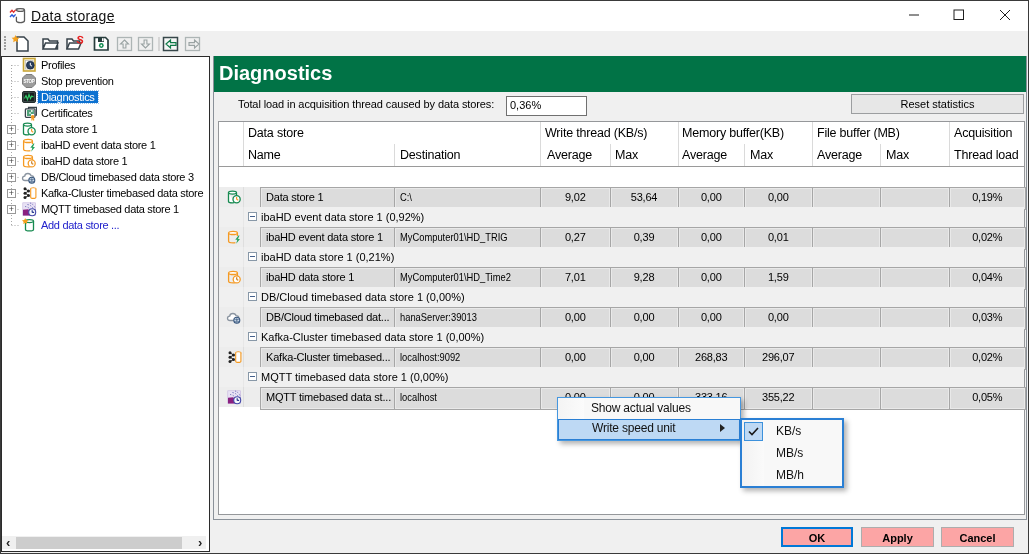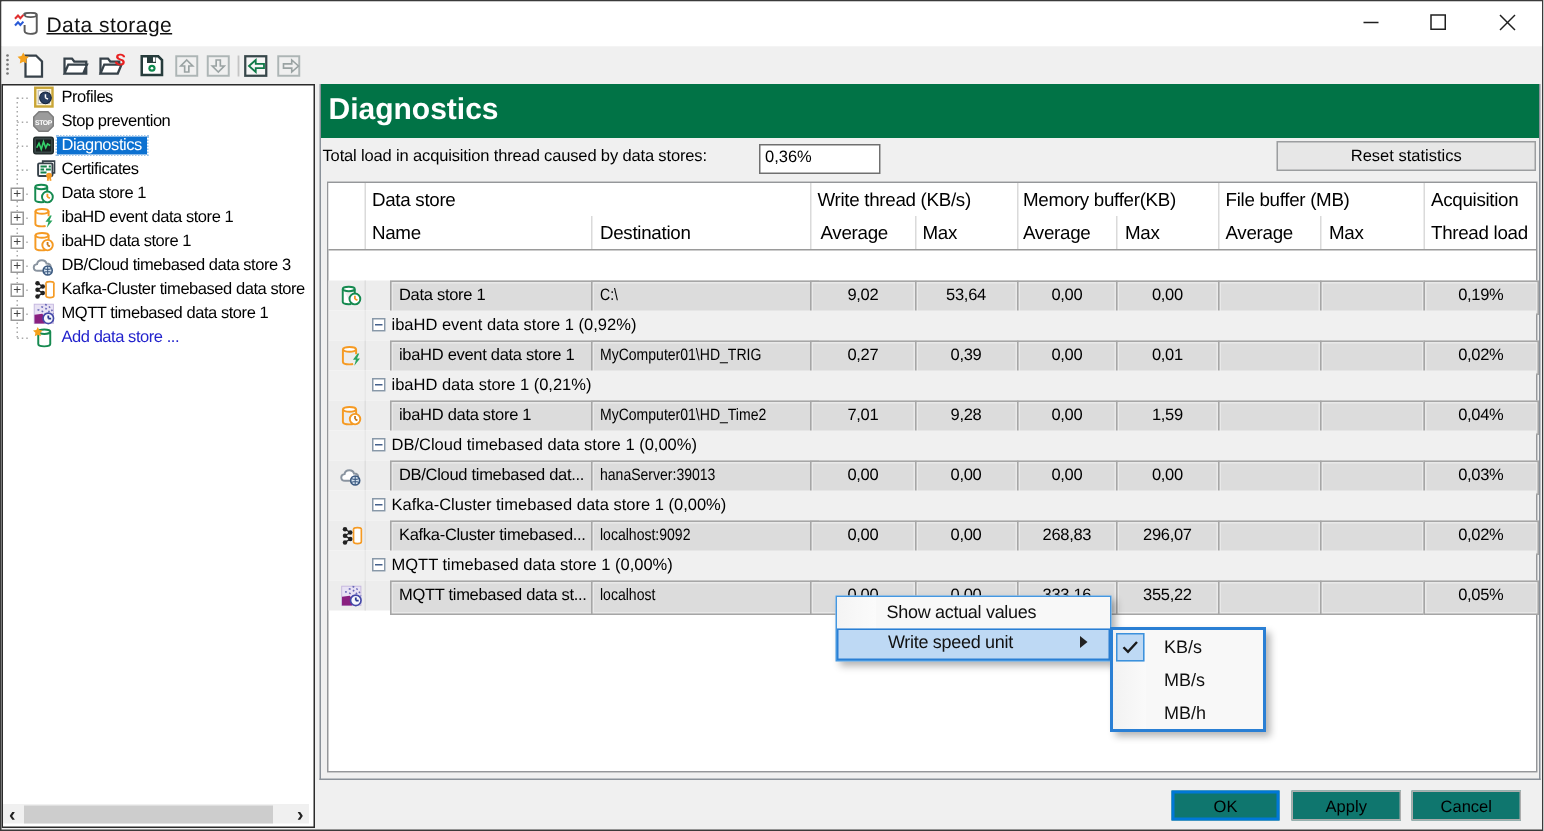--- a/index.html
+++ b/index.html
@@ -19,43 +19,43 @@
   font-size:9px;line-height:7px;text-align:center;color:#444;letter-spacing:0;}
 .ticon{position:absolute;left:19px;top:0px;width:16px;height:16px;}
 
 #hscroll{left:0px;top:479px;width:204px;height:13px;background:#f0f0f0;}
 #hthumb{left:14px;top:1px;width:166px;height:12px;background:#cdcdcd;}
 .sarrow{position:absolute;top:-1px;font-size:13px;color:#222;font-weight:bold;}
 
 #rpanel{left:213px;top:56px;width:812px;height:463px;background:#f0f0f0;border:1px solid #8a9199;border-top:none;}
 #greenhdr{left:0px;top:0px;width:812px;height:36px;background:#017346;}
 #greentitle{left:5px;top:6px;font-size:20px;font-weight:bold;color:#fff;}
-#loadlabel{left:1px;top:42px;font-size:11px;letter-spacing:-0.1px;color:#000;text-align:center;}
+#loadlabel{left:24px;top:42px;font-size:11px;letter-spacing:-0.1px;color:#000;text-align:center;}
 #loadbox{left:292px;top:40px;width:76px;height:16px;background:#fff;border:1px solid #707070;
   font-size:11px;padding-left:3px;padding-top:2px;}
 #resetbtn{left:637px;top:38px;width:171px;height:15px;background:#e7e7e7;border:1px solid #9c9ea0;
   font-size:11px;text-align:center;padding-top:3px;color:#000;}
 
 #grid{left:4px;top:65px;width:805px;height:392px;background:#fff;border:1px solid #95979a;}
 .hdrtxt{position:absolute;font-size:12.5px;letter-spacing:-0.2px;color:#000;white-space:nowrap;}
 .gvline{position:absolute;width:1px;background:#dadada;}
 .grow{position:absolute;left:0;width:805px;height:20px;background:#f0f0f0;}
 .gminus{position:absolute;left:29px;top:5px;width:7px;height:7px;background:#fff;border:1px solid #8898a8;}
 .gminus div{position:absolute;left:1px;top:3px;width:5px;height:1px;background:#44608c;}
 .gtext{position:absolute;left:42px;top:4px;font-size:11px;color:#000;white-space:nowrap;}
 .drow{position:absolute;left:0;width:805px;height:20px;background:#ededed;}
 .cell{position:absolute;top:0px;height:18px;background:#dcdcdc;border:1px solid #a6a6a6;
   font-size:11px;letter-spacing:-0.2px;color:#000;white-space:nowrap;overflow:hidden;box-shadow:inset 0 0 0 1px #e9e9e9;}
 .cl{padding:3px 0 0 5px;}
 .cc{text-align:center;padding-top:3px;}
 .dicon{position:absolute;left:7px;top:2px;width:16px;height:16px;}
 .dest{display:inline-block;transform:scaleX(0.85);transform-origin:0 50%;letter-spacing:0;}
 
-.btn{position:absolute;top:527px;height:20px;background:#0f766e;border:1px solid #adadad;
-  font-size:11px;text-align:center;padding-top:4px;box-sizing:border-box;color:#000;}
+.btn{position:absolute;top:527px;height:20px;background:#fca5a5;border:1px solid #adadad;
+  font-size:11px;text-align:center;padding-top:4px;box-sizing:border-box;color:#000;font-weight:bold;}
 #okbtn{left:781px;width:72px;border:2px solid #0078d7;padding-top:3px;}
 #applybtn{left:861px;width:73px;}
 #cancelbtn{left:941px;width:73px;}
 
 #cmenu{left:557px;top:397px;width:182px;height:42px;background:#f8f8f8;border:1px solid #4597e0;
   box-shadow:3px 3px 5px rgba(0,0,0,0.30);}
 #cgut{position:absolute;left:0;top:0;width:26px;height:42px;background:linear-gradient(90deg,#f4f4f4,#fbfbfb);}
 .mitem{position:absolute;left:0px;width:182px;height:21px;font-size:12px;letter-spacing:-0.2px;color:#111;}
 .mtext{position:absolute;left:33px;top:3px;}
 #mhi{top:21px;background:#bed9f4;border:1px solid #2a7fd4;width:180px;height:19px;}

